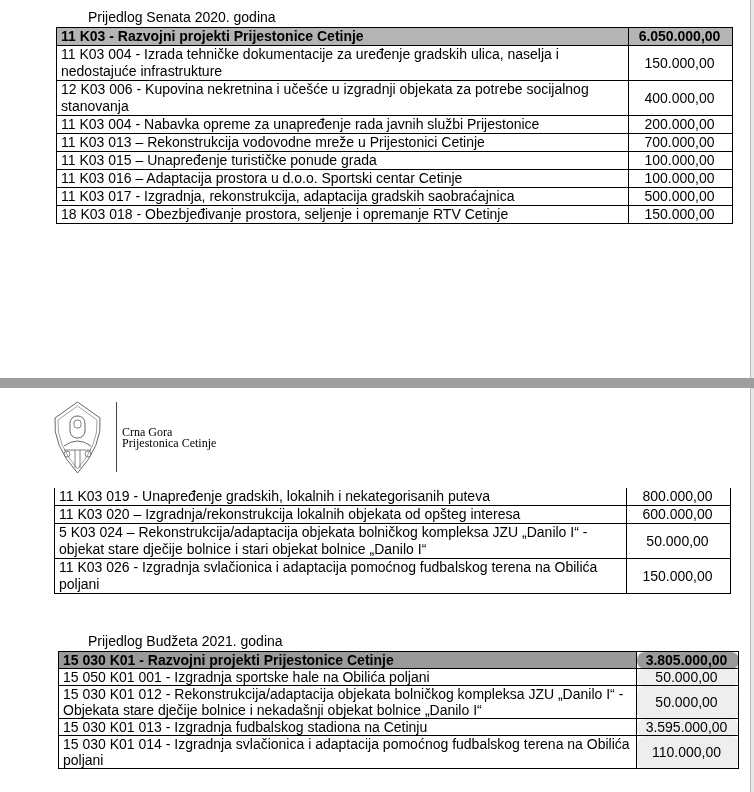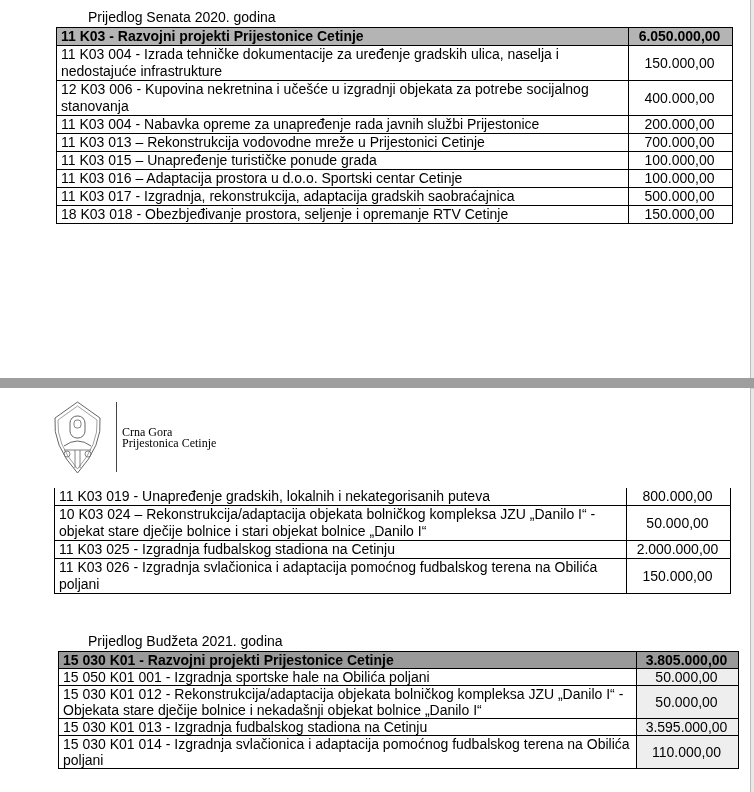--- a/index.html
+++ b/index.html
@@ -41,21 +41,21 @@
   .t2020 col.c2 { width: 104px; }
   .tcont { left: 54px; top: 480px; width: 676px; margin-top: 8px; }
   .tcont col.c1 { width: 572px; }
   .tcont col.c2 { width: 104px; }
   .tcont tr:first-child td { border-top: 0; }
   .t2021 { left: 58px; top: 651px; width: 680px; }
   .t2021 col.c1 { width: 578px; }
   .t2021 col.c2 { width: 102px; }
   .t2021 td { line-height: 16px; margin-top: 24px; }
   .t2021 tr.head td { background: #9a9a9a; }
-  .t2021 td.amt { background: #eeeeee; }
+  .t2021 td.amt { background: #eeeeee; border-radius: 8px; }
   .t2021 tr.head td.amt { background: #9a9a9a; }
   .t2021 tr:last-child td { border-bottom: 1px solid #000; }
   .logo {
     position: absolute; left: 50px; top: 400px; width: 55px; height: 75px;
   }
   .logo-divider {
     position: absolute; left: 116px; top: 402px; width: 1px; height: 70px; background: #444;
   }
   .logo-text {
     position: absolute; left: 122px; top: 427px;
@@ -140,26 +140,26 @@
   <colgroup>
       <col class="c1">
       <col class="c2">
     </colgroup>
   <tbody>
       <tr>
         <td>11 K03 019 - Unapređenje gradskih, lokalnih i nekategorisanih puteva</td>
         <td class="amt">800.000,00</td>
       </tr>
   <tr>
-        <td>10 K03 024 – Rekonstrukcija/adaptacija objekata bolničkog kompleksa JZU „Danilo I“ - objekat stare dječije bolnice i stari objekat bolnice „Danilo I“</td>
-        <td class="amt">50.000,00</td>
+        <td>11 K03 020 – Izgradnja/rekonstrukcija lokalnih objekata od opšteg interesa</td>
+        <td class="amt">600.000,00</td>
       </tr>
   <tr>
-        <td>11 K03 025 - Izgradnja fudbalskog stadiona na Cetinju</td>
-        <td class="amt">2.000.000,00</td>
+        <td>5 K03 024 – Rekonstrukcija/adaptacija objekata bolničkog kompleksa JZU „Danilo I“ - objekat stare dječije bolnice i stari objekat bolnice „Danilo I“</td>
+        <td class="amt">50.000,00</td>
       </tr>
   <tr>
         <td>11 K03 026 - Izgradnja svlačionica i adaptacija pomoćnog fudbalskog terena na Obilića poljani</td>
         <td class="amt">150.000,00</td>
       </tr>
 </tbody>
   </table>
 
 <div class="caption" style="left:88px; top:633px;">Prijedlog Budžeta 2021. godina</div>
 

